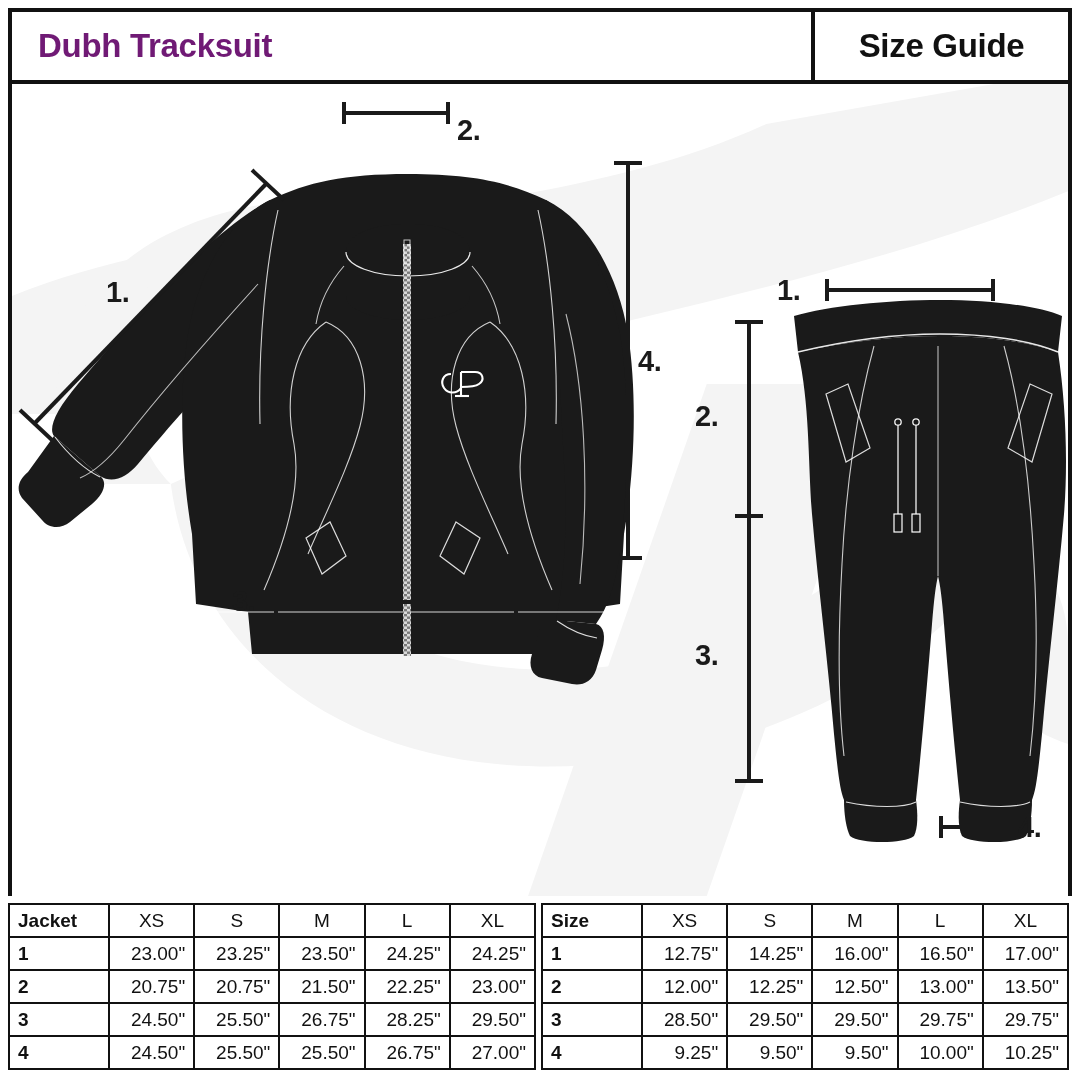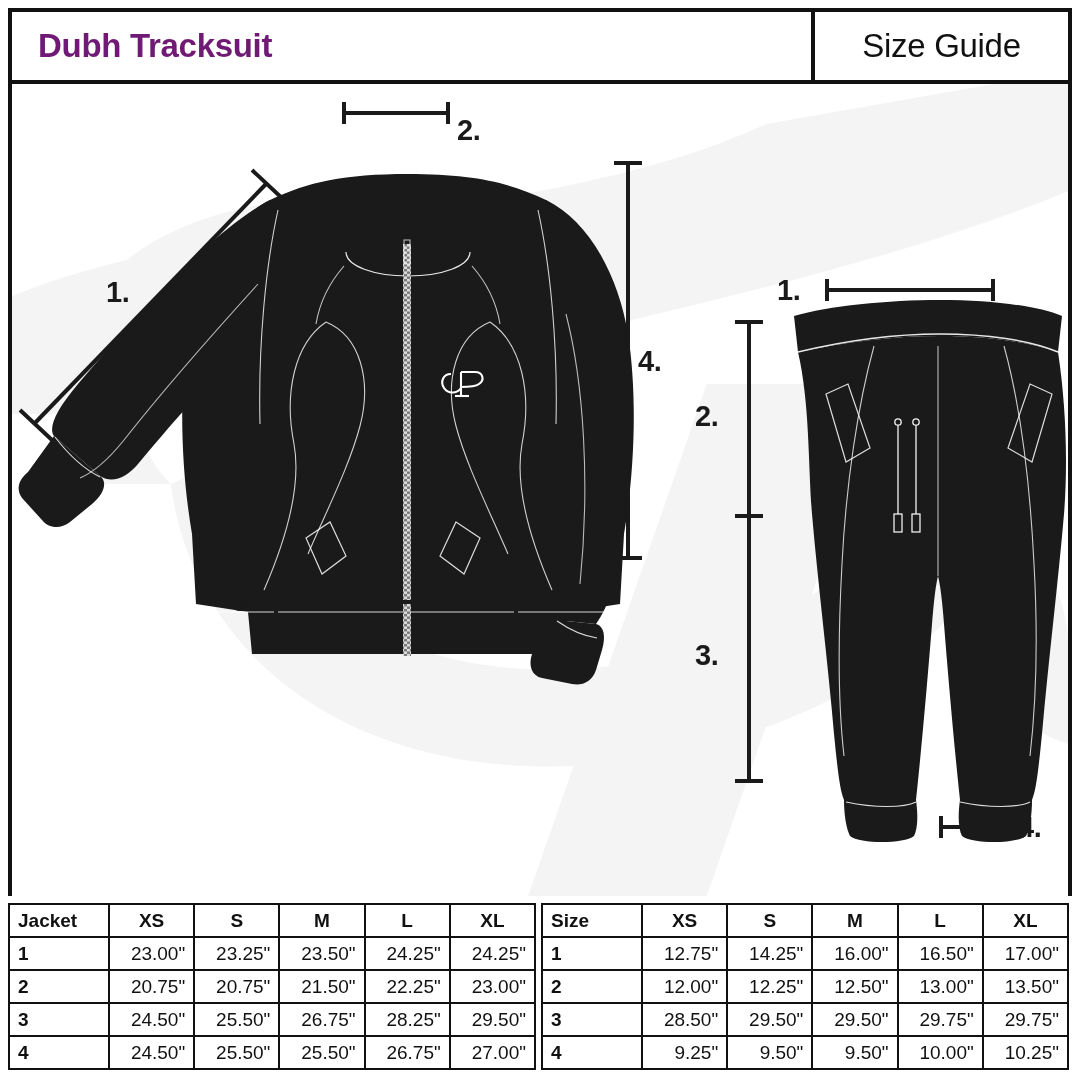--- a/index.html
+++ b/index.html
@@ -47,21 +47,21 @@
   }
   .header-right-cell {
     flex: 1 1 auto;
     display: flex;
     align-items: center;
     justify-content: center;
     box-sizing: border-box;
   }
   .header-sub {
     font-size: 33px;
-    font-weight: normal;
+    font-weight: bold;
     color: #111111;
     letter-spacing: -0.3px;
     white-space: nowrap;
   }
 
   
   .body-frame {
     position: absolute;
     left: 8px;
     top: 84px;
@@ -130,21 +130,21 @@
     border: 2px solid #111111;
     height: 33px;
     font-family: "Liberation Sans", sans-serif;
     font-size: 19px;
     color: #111111;
     padding: 0 8px;
     box-sizing: border-box;
     background: transparent;
   }
   table.sizetable th {
-    font-weight: bold;
+    font-weight: normal;
     text-align: center;
   }
   table.sizetable th.rowhead,
   table.sizetable td.rowhead {
     text-align: left;
     font-weight: bold;
     width: 100px;
   }
   table.sizetable td.val {
     text-align: right;

